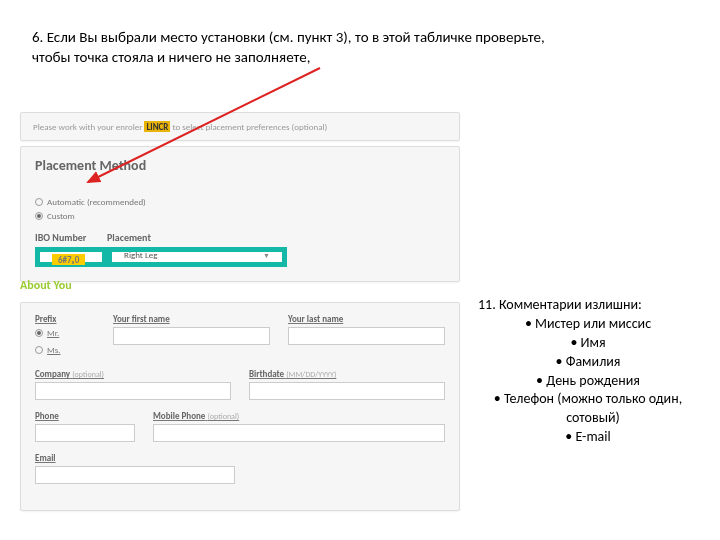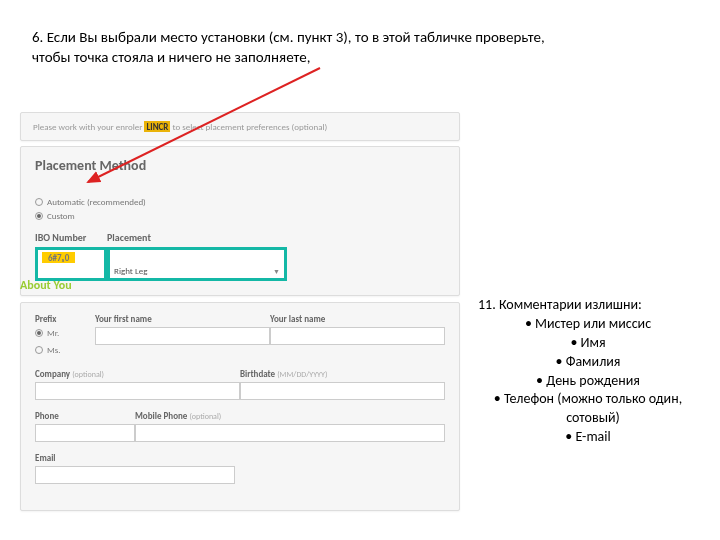--- a/index.html
+++ b/index.html
@@ -9,28 +9,28 @@
   .panel1 { top: 112px; left: 20px; width: 440px; padding: 8px 12px; font-size: 9px; color: #999; }
   .panel1 .highlight { background: #eab308; color: #333; font-weight: bold; padding: 0 2px; }
   .panel2 { top: 146px; left: 20px; width: 440px; padding: 10px 14px 14px; font-size: 9px; color: #777; }
   .panel2 .sect-title { font-size: 14px; color: #666; font-weight: bold; margin-bottom: 22px; }
   .radio-row { display: flex; align-items: center; gap: 4px; font-size: 9px; margin-bottom: 3px; }
   .radio-dot { width: 8px; height: 8px; border: 1px solid #999; border-radius: 50%; position: relative; display: inline-block; }
   .radio-dot.on::after { content:""; position:absolute; width:4px; height:4px; background:#666; border-radius:50%; top:1px; left:1px; }
   .fields-row { display: flex; margin-top: 10px; }
   .field { display: flex; flex-direction: column; gap: 3px; }
   .field-label { font-size: 10px; color: #666; font-weight: bold; }
-  .inp { height: 34px; border: 3px solid #14b8a6; background: #fff; font-size: 9px; padding: 2px 4px; }
+  .inp { height: 20px; border: 5px solid #14b8a6; background: #fff; font-size: 9px; padding: 2px 12px; }
   .inp.ibo { width: 72px; }
   .inp.ibo .blur { display:inline-block; background: #ffcc00; filter: blur(0.5px); padding: 0 6px; font-weight:bold; }
   .inp.select { width: 180px; display:flex; justify-content:space-between; align-items:flex-end; color:#555; }
   .inp.select::after { content:"▼"; font-size:7px; color:#888; }
   .about-you { position: absolute; top: 278px; left: 20px; font-size: 12px; color: #9c3; font-weight: bold; }
   .panel3 { top: 302px; left: 20px; width: 440px; padding: 10px 14px 16px; font-size: 9px; color: #777; }
-  .row { display: flex; margin-bottom: 10px; }
+  .row { display: flex; gap: 18px; margin-bottom: 10px; text-decoration: underline; }
   .col { display: flex; flex-direction: column; gap: 3px; flex: 1; }
   .col.small { flex: 0 0 60px; }
   .col .label { font-size: 9px; color: #666; font-weight: bold; }
   .col .opt { font-size: 8px; color: #aaa; font-weight: normal; }
   .textin { height: 18px; border: 1px solid #ccc; background: #fff; }
   .callout { position: absolute; top: 296px; left: 478px; width: 220px; font-size: 14px; line-height: 1.35; }
   .callout ul { list-style: none; text-align: center; }
   .callout li::before { content: "• "; }
   .callout li.indent { padding-left: 10px; }
   .callout li.indent::before { content:""; }

